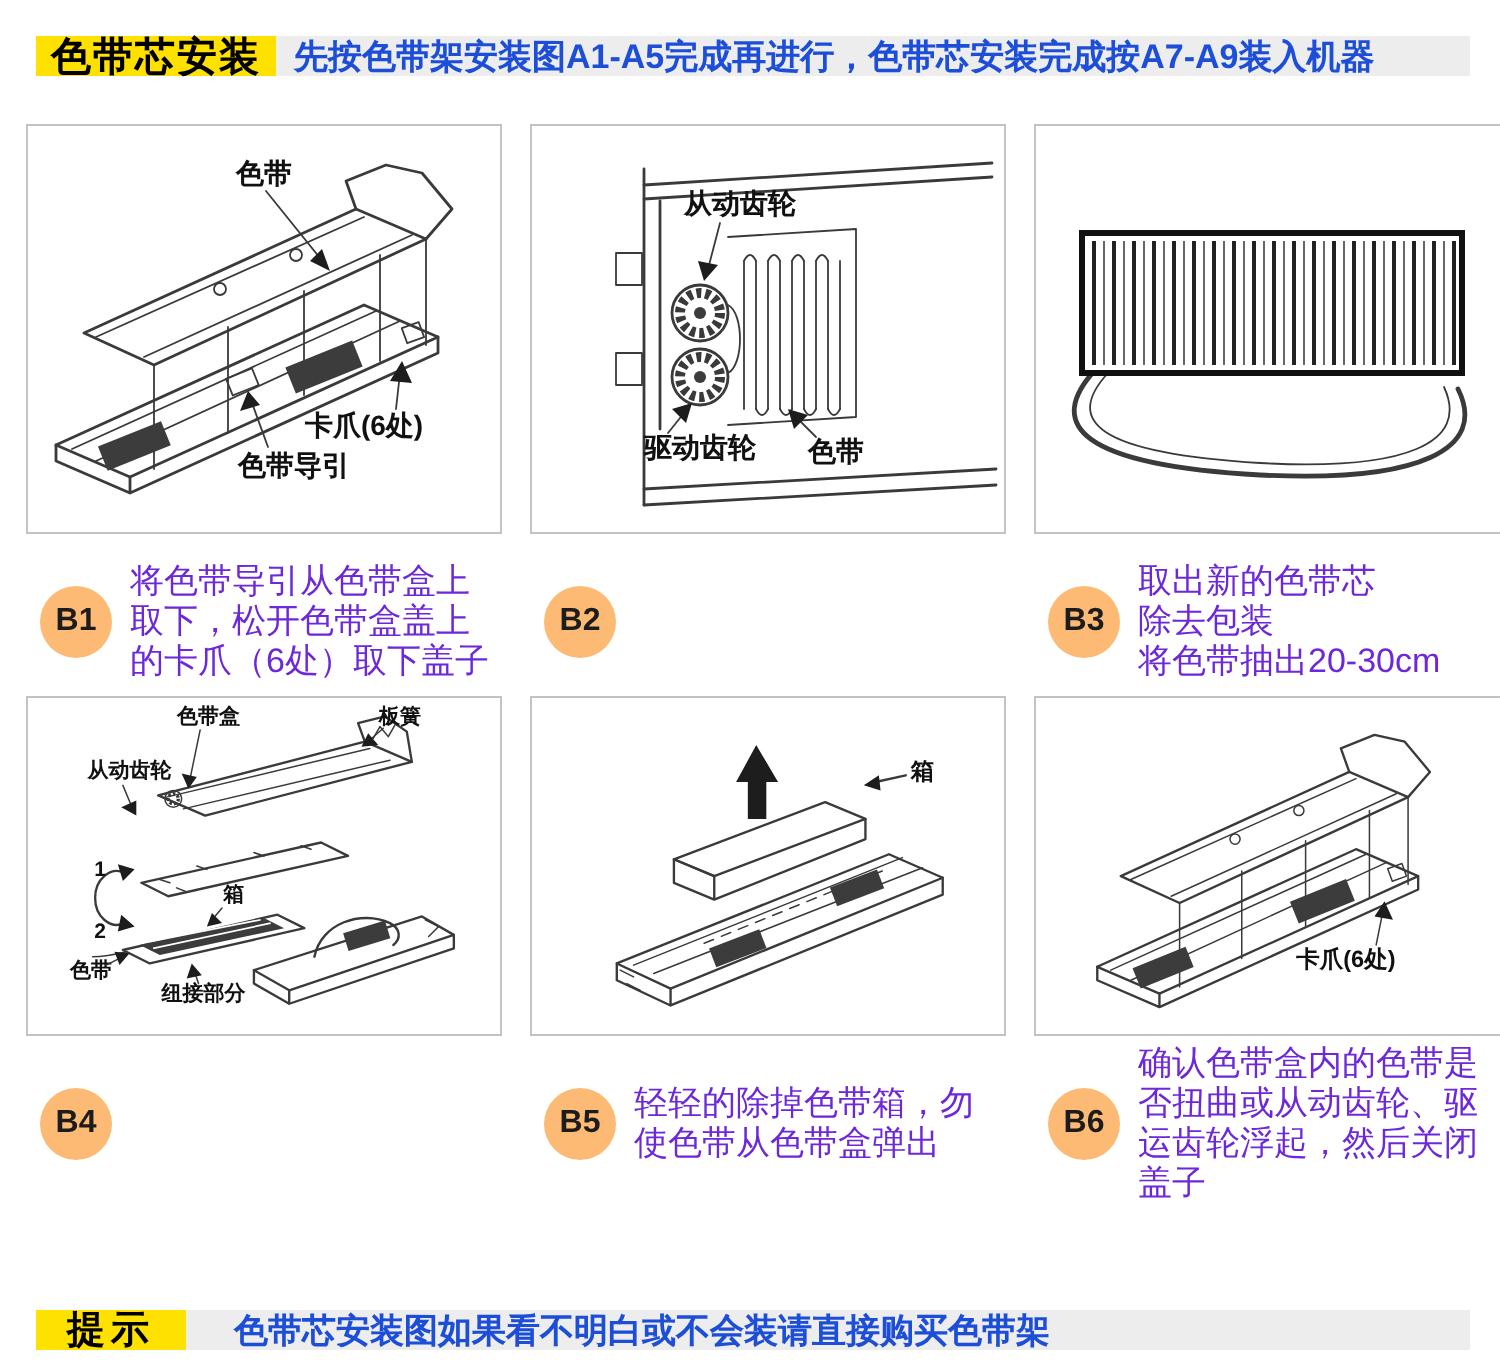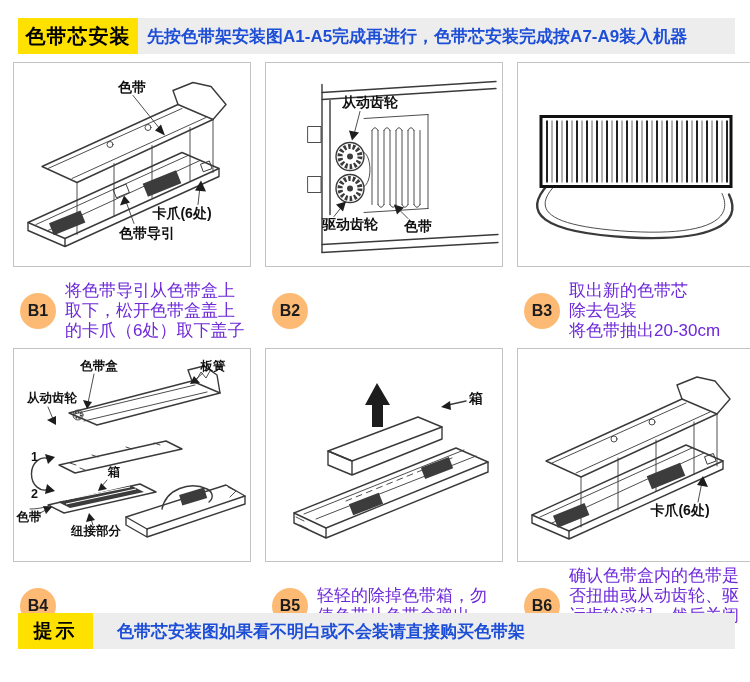--- a/index.html
+++ b/index.html
@@ -1,34 +1,34 @@
 <!DOCTYPE html>
 <html><head>
 <meta charset="utf-8">
 <style>
   html,body{margin:0;padding:0;background:#fff;}
   body{font-family:"Liberation Sans","DejaVu Sans",sans-serif;color:#333;}
   .page{position:relative;width:750px;height:682px;background:#fff;overflow:hidden;}
 
   
-  .bar-row{position:absolute;left:18px;right:15px;height:36px;display:flex;align-items:stretch;}
+  .bar-row{position:absolute;left:18px;right:15px;height:20px;display:flex;align-items:stretch;}
   .header-row{top:18px;}
-  .footer-row{top:613px;}
+  .footer-row{top:655px;}
   .badge-yellow{background:#ffe100;color:#000;font-weight:bold;display:flex;align-items:center;justify-content:center;flex:0 0 auto;}
   .header-badge{width:120px;font-size:20px;letter-spacing:1px;}
   .footer-badge{width:75px;font-size:19px;letter-spacing:3px;}
   .bar-text{flex:1;background:#ededed;display:flex;align-items:center;font-size:17px;font-weight:bold;color:#1d4ed8;white-space:nowrap;}
   .header-text{padding-left:9px;}
   .footer-text{padding-left:24px;}
 
   
   .grid{position:absolute;top:62px;left:13px;width:723px;display:grid;grid-template-columns:238px 238px 238px;column-gap:14px;}
   .figure{border:1px solid #c3c3c3;background:#fff;box-sizing:border-box;}
   .fig-r1{height:205px;}
-  .fig-r2{height:214px;text-align:center;}
+  .fig-r2{height:170px;text-align:center;}
   .figure svg{width:100%;height:100%;display:block;}
   .caption{display:flex;align-items:center;gap:9px;padding:7px 0 0 7px;height:74px;box-sizing:content-box;}
   .step-badge{width:36px;height:36px;border-radius:50%;background:#fdba74;color:#1c1c1c;font-weight:bold;font-size:16px;display:flex;align-items:center;justify-content:center;flex:0 0 36px;}
   .caption-text{font-size:17px;line-height:20px;color:#6d28d9;white-space:pre-line;width:186px;}
 
   
   .ln{fill:none;stroke:#3a3a3a;stroke-width:1.4;stroke-linejoin:round;stroke-linecap:round;}
   .ln2{stroke-width:2.4;}
   .thin{stroke-width:0.9;}
   .dark{fill:#3c3c3c;stroke:none;}

